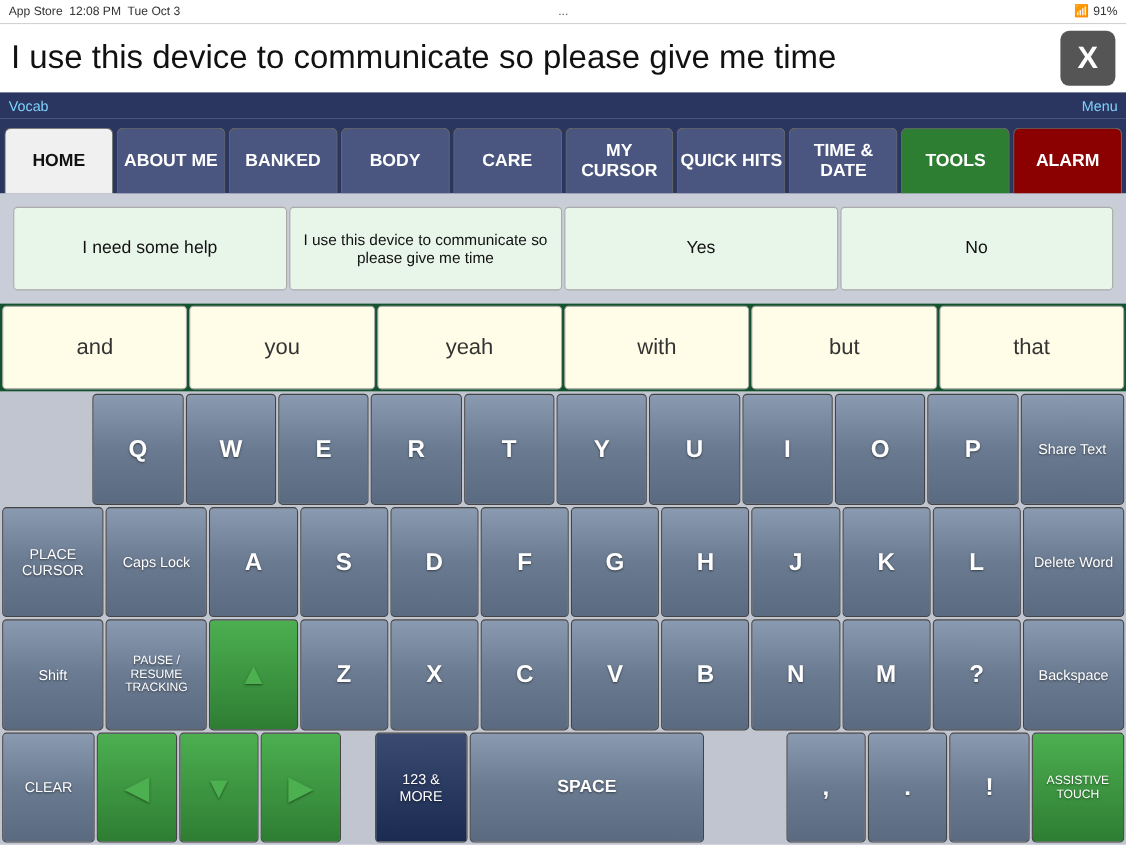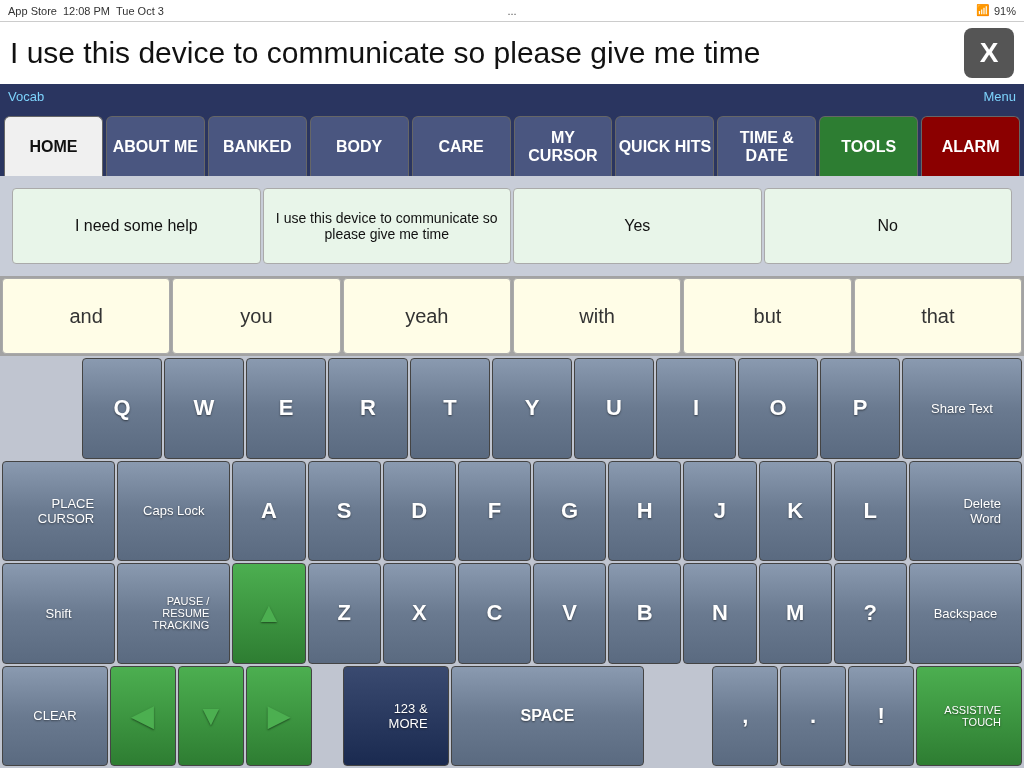--- a/index.html
+++ b/index.html
@@ -151,21 +151,21 @@
       padding: 6px;
       font-weight: 500;
     }
 
     
     #word-row {
       display: flex;
       flex-direction: row;
       gap: 2px;
       padding: 2px;
-      background: #a3a3a3;
+      background: #14532d;
       flex-shrink: 0;
       height: 80px;
     }
     .word-cell {
       flex: 1;
       background: #fffde7;
       border: 1px solid #aaa;
       border-radius: 4px;
       display: flex;
       align-items: center;
@@ -201,22 +201,22 @@
       justify-content: center;
       color: white;
       font-size: 22px;
       font-weight: bold;
       cursor: pointer;
       text-shadow: 0 1px 2px rgba(0,0,0,0.5);
     }
     .key.small-text {
       font-size: 13px;
       font-weight: normal;
-      text-align: right;
-      padding: 20px;
+      text-align: center;
+      padding: 6px;
     }
     .key.green-bg {
       background: linear-gradient(180deg, #4caf50 0%, #2e7d32 100%);
     }
     .key.dark-blue {
       background: linear-gradient(180deg, #3a4a70 0%, #1a2a50 100%);
       margin-left: 29px;
     }
     .key.empty {
       background: transparent;

